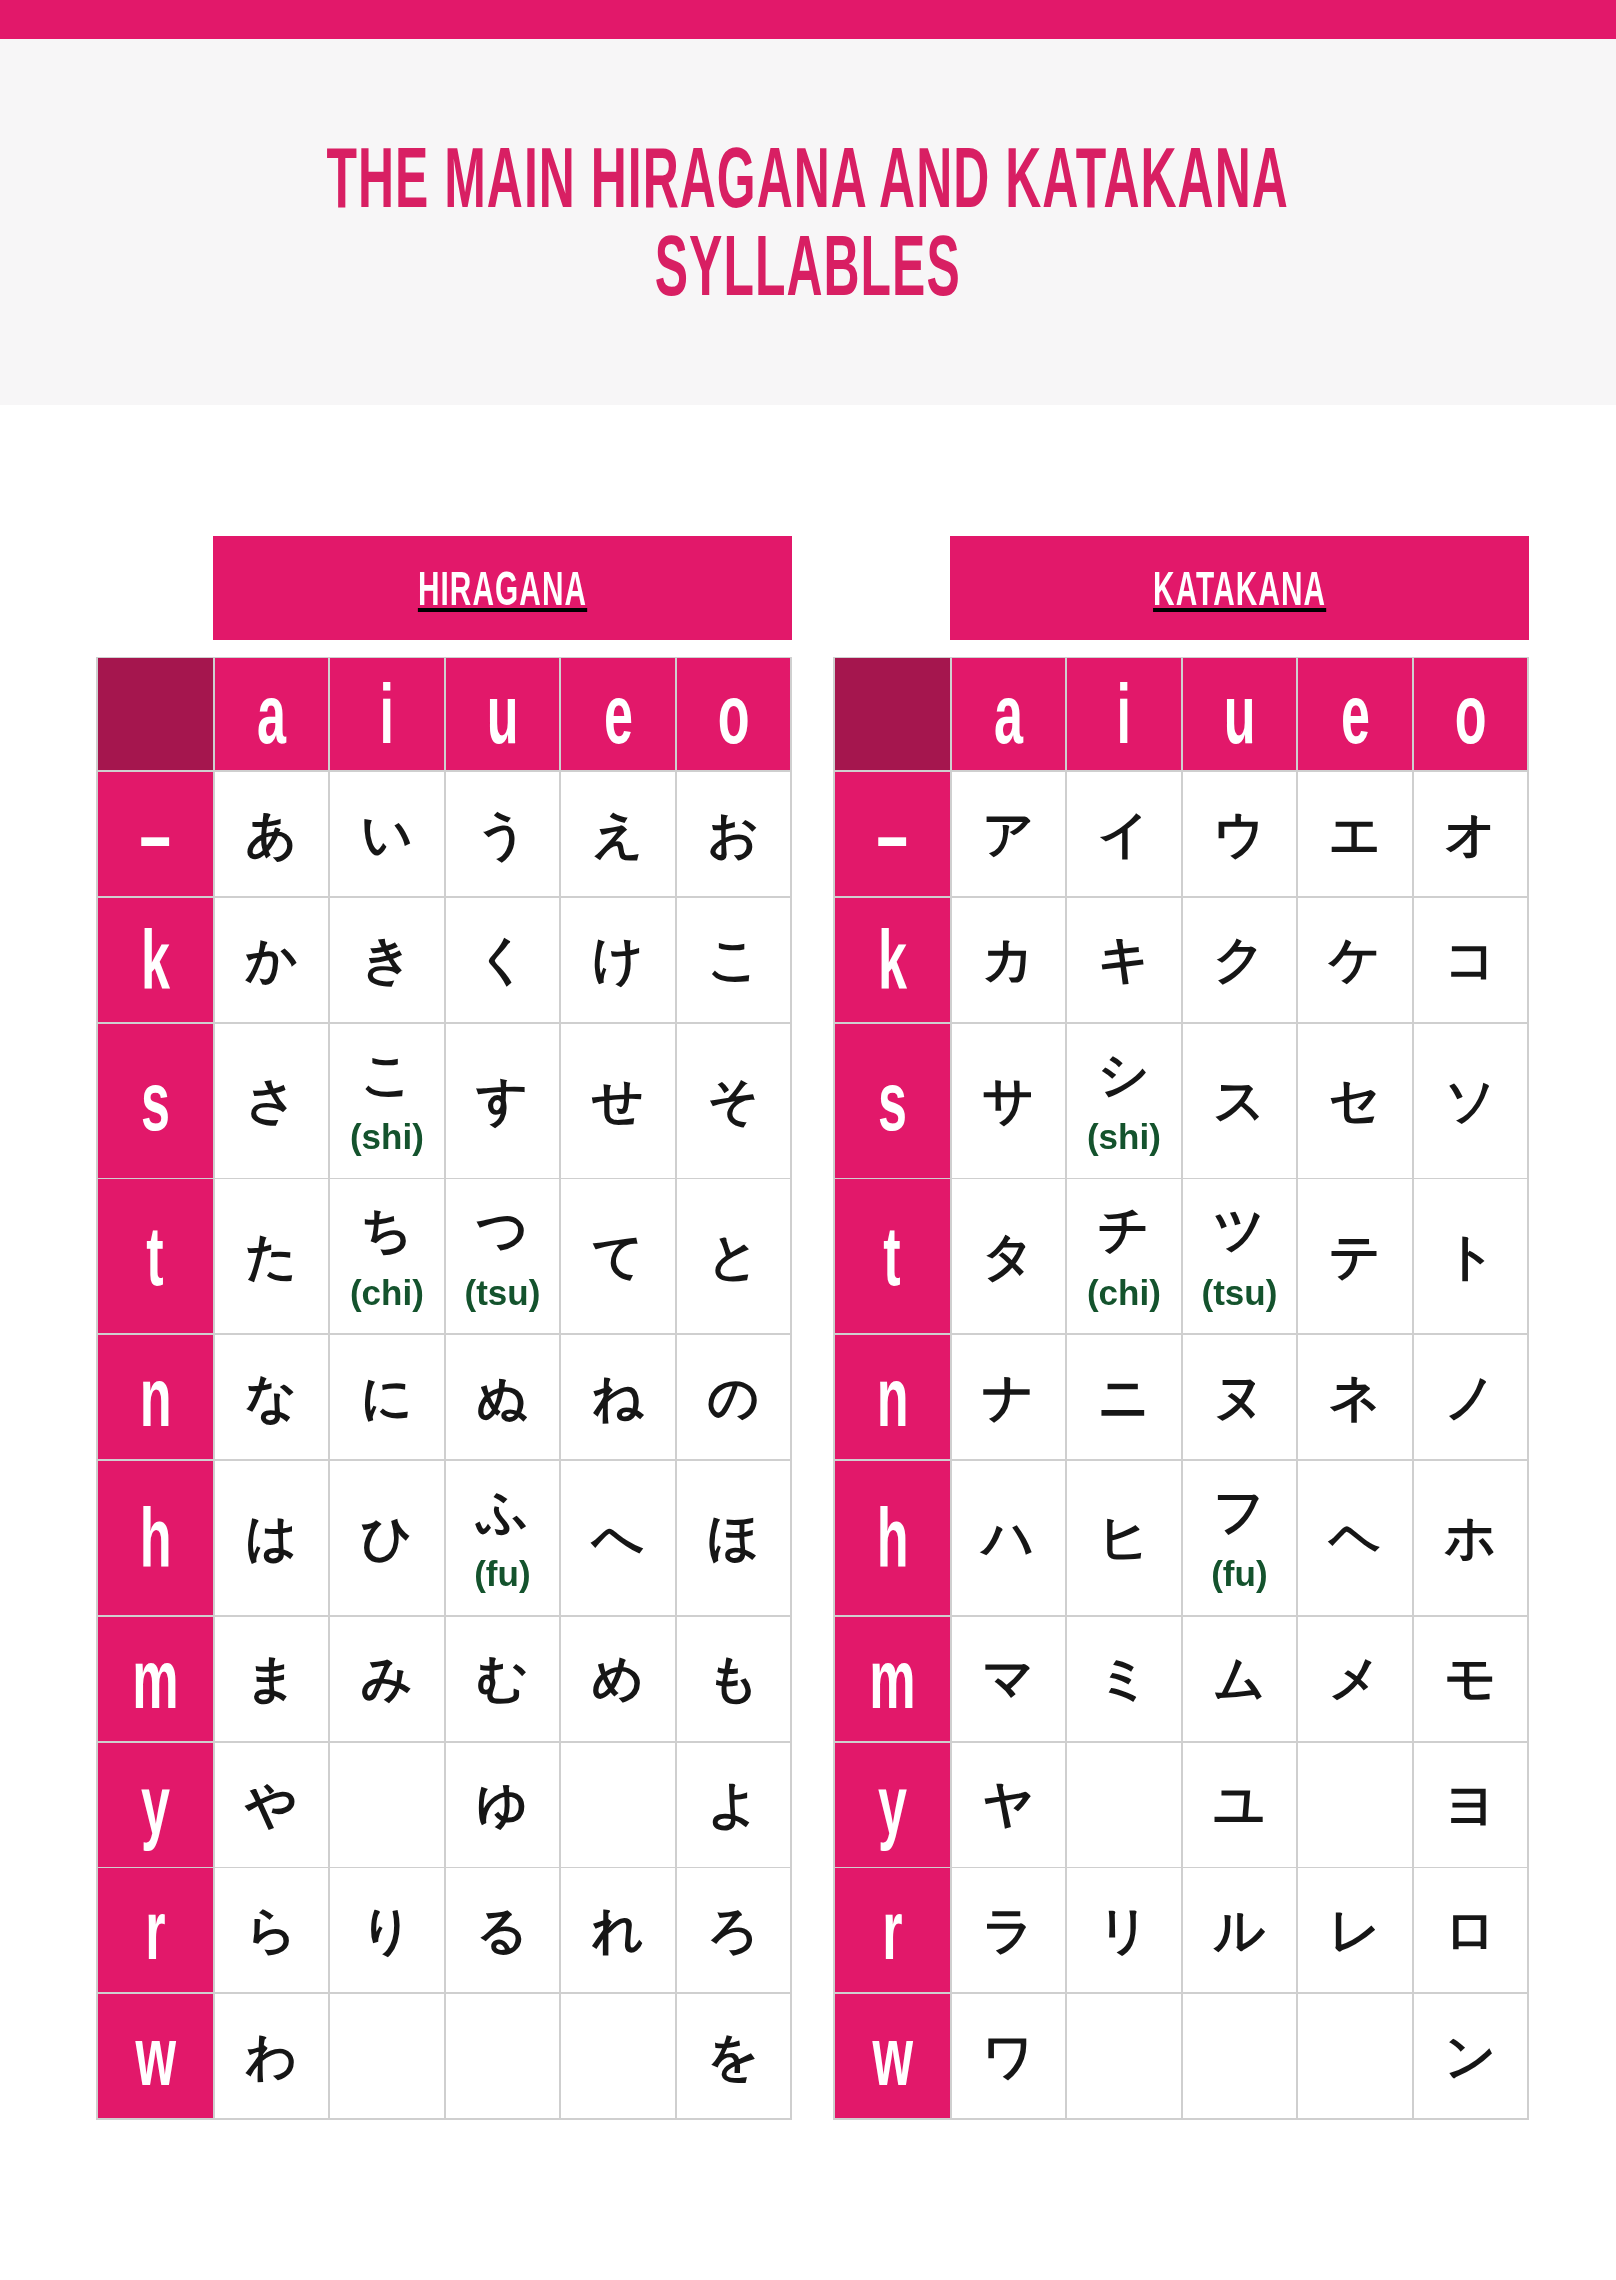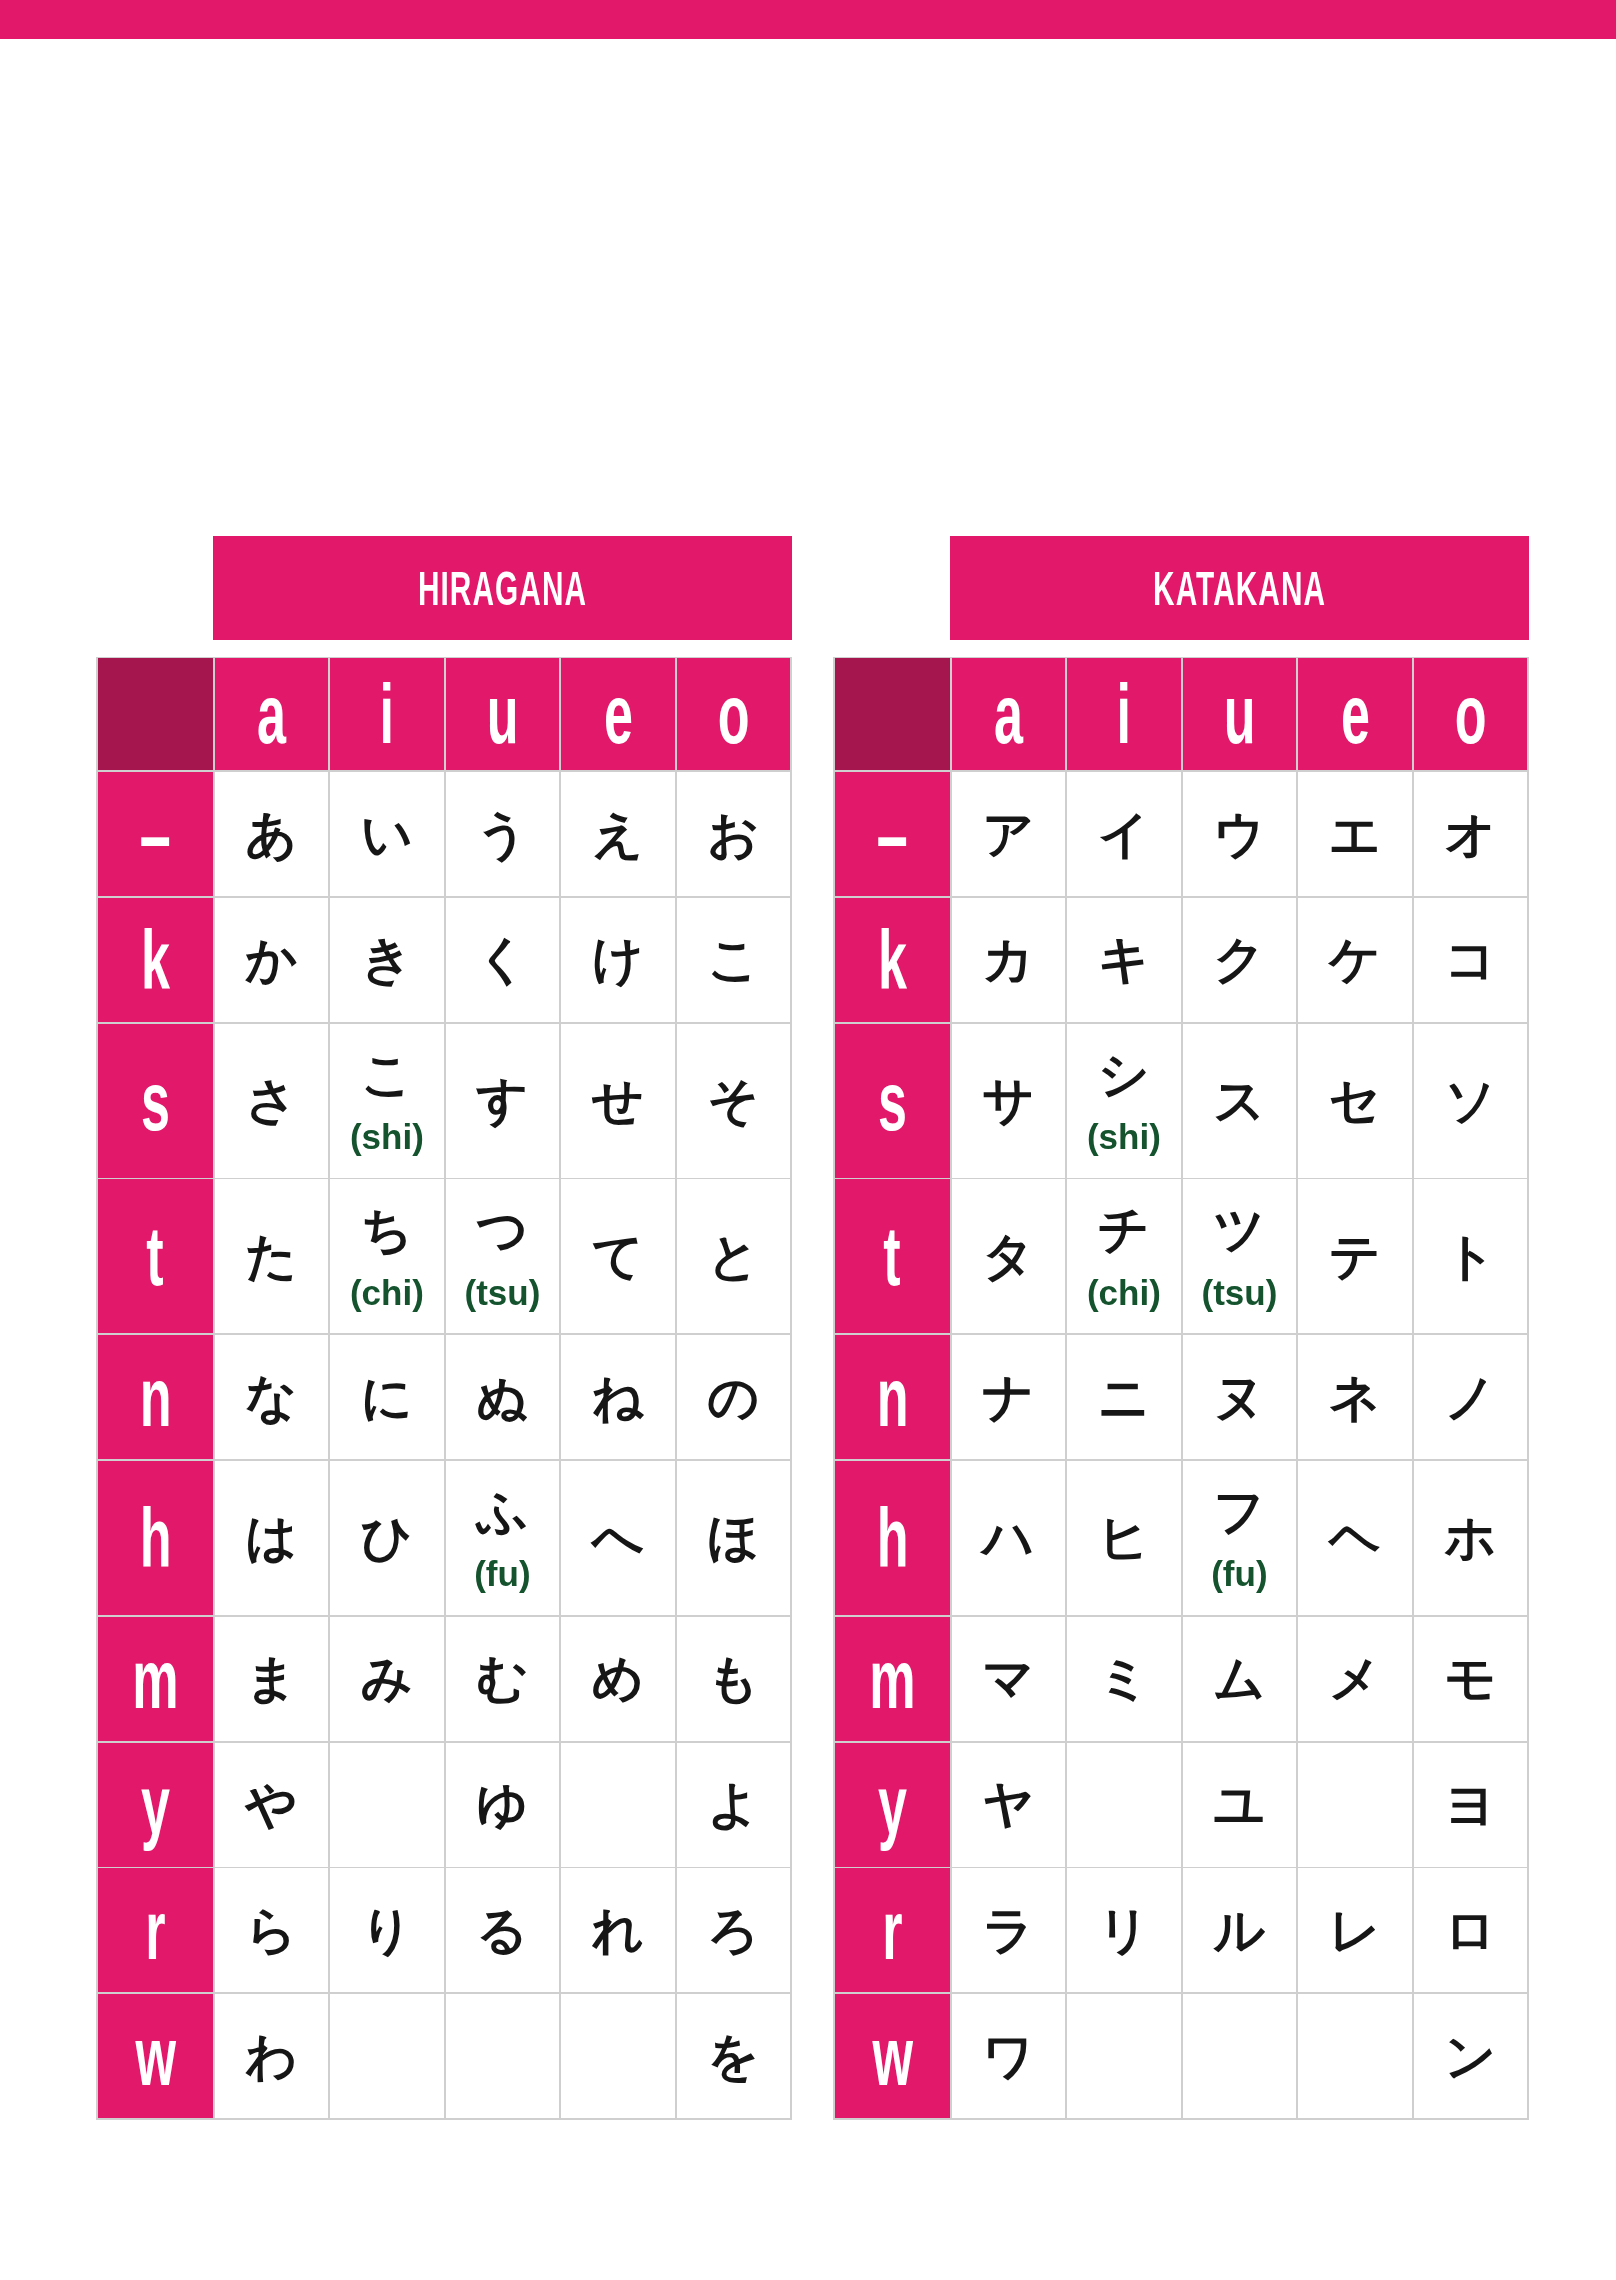--- a/index.html
+++ b/index.html
@@ -49,20 +49,21 @@
     top: 536px;
     width: 696px;
   }
   .banner {
     height: 104px;
     margin-left: 117px;
     background: var(--pink, #E2186A);
     display: flex;
     align-items: center;
     justify-content: center;
+    text-decoration: underline;
   }
   .banner-text {
     font-size: 48px;
     font-weight: 700;
     color: #ffffff;
     letter-spacing: 1.8px;
     transform: scaleX(0.62);
     transform-origin: center;
     white-space: nowrap;
   }
@@ -109,20 +110,26 @@
     color: #14532d;
     line-height: 1.2;
     margin-top: 11px;
   }
 </style>
 </head>
 <body>
 
 <div class="page">
   <div class="top-bar"></div>
+  <header class="band">
+    <h1 class="title">
+      <span class="line">THE MAIN HIRAGANA AND KATAKANA</span>
+      <span class="line">SYLLABLES</span>
+    </h1>
+  </header>
   <main>
       <section class="table-block" style="left: 96px;">
         <div class="banner">
           <span class="banner-text">HIRAGANA</span>
         </div>
         <div class="grid" style="grid-template-rows: 112px 124px 124px 154px 154px 124px 154px 124px 124px 124px 124px;">
           <div class="cell corner"></div>
           <div class="cell ph">
             <span class="letter">a</span>
           </div>

